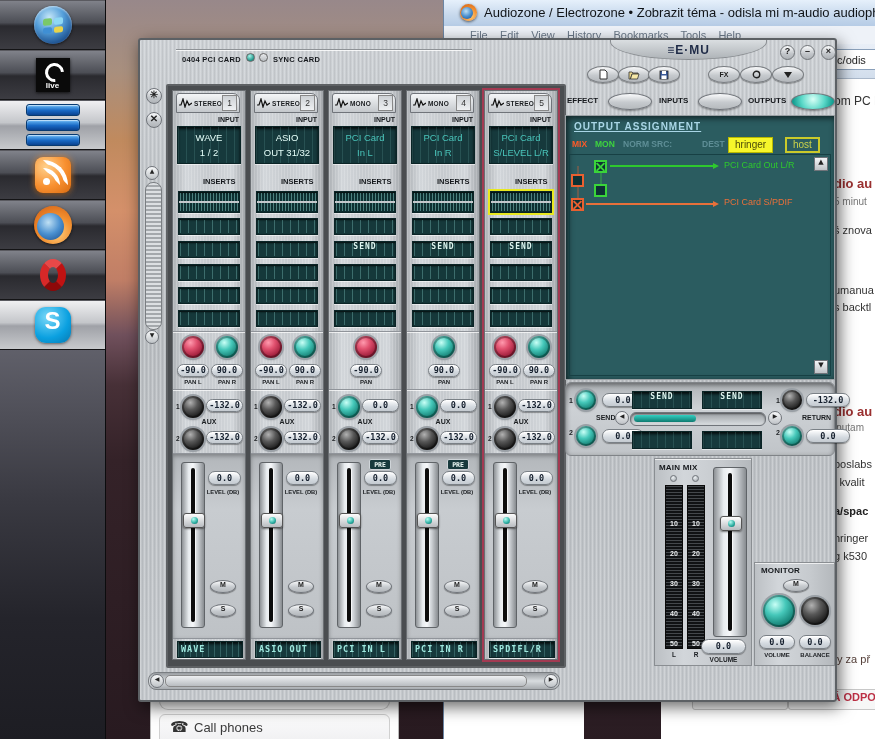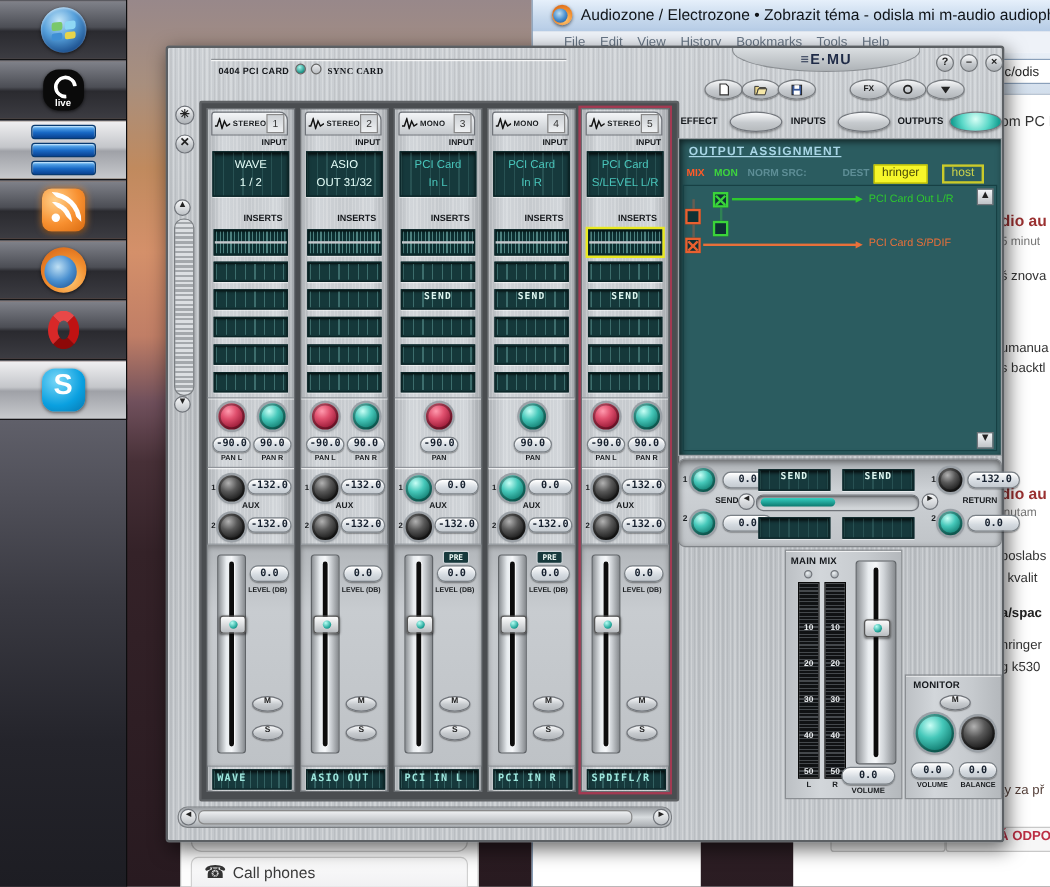--- a/index.html
+++ b/index.html
@@ -18,21 +18,21 @@
     background:linear-gradient(180deg,#63636d 0%,#3a3a42 40%,#24242b 70%,#1d1d23 100%);border-right:1px solid #0c0c0e;}
   .win-orb{width:38px;height:38px;border-radius:50%;position:relative;
     background:radial-gradient(circle at 40% 30%,#c4e6f8 0%,#559fda 40%,#1b4e8c 78%,#0d2c55 100%);
     box-shadow:0 1px 3px rgba(0,0,0,.6), inset 0 1px 2px rgba(255,255,255,.6);}
   .win-flag{position:absolute;left:9px;top:12px;width:20px;height:15px;transform:skewY(-6deg);display:grid;grid-template-columns:1fr 1fr;grid-gap:2px;}
   .win-flag i{border-radius:2px;}
   .win-flag i:nth-child(1){background:#7ac86a;}
   .win-flag i:nth-child(2){background:#8ed8f4;}
   .win-flag i:nth-child(3){background:#3f8fd4;}
   .win-flag i:nth-child(4){background:#e8d44a;}
-  .live-icon{width:34px;height:34px;border-radius:13px;background:#0a0a0a;position:relative;box-shadow:0 1px 3px rgba(0,0,0,.7);}
+  .live-icon{width:34px;height:34px;border-radius:0;background:#0a0a0a;position:relative;box-shadow:0 1px 3px rgba(0,0,0,.7);}
   .live-arc{position:absolute;left:9px;top:5px;width:13px;height:13px;border:3px solid #fff;border-radius:50%;border-right-color:transparent;transform:rotate(40deg);}
   .live-txt{position:absolute;left:0;right:0;bottom:2px;text-align:center;color:#fff;font:bold 8px "Liberation Sans",sans-serif;}
   .stack-icon{display:flex;flex-direction:column;gap:3px;}
   .stack-icon i{width:52px;height:10px;border-radius:3px;border:1px solid #083a70;
     background:linear-gradient(180deg,#6cbcf8,#1868c4 55%,#0a4290);box-shadow:inset 0 1px 1px rgba(255,255,255,.6);}
   .rss-icon{width:36px;height:36px;border-radius:8px;position:relative;
     background:radial-gradient(circle at 30% 28%,#ffd08a,#f89030 55%,#d86a10 100%);
     box-shadow:0 0 6px rgba(248,144,48,.8),0 1px 3px rgba(0,0,0,.6);}
   .rss-dot{position:absolute;left:8px;bottom:8px;width:7px;height:7px;border-radius:50%;background:#fff;}
   .rss-a1,.rss-a2{position:absolute;border:4px solid transparent;border-top:4px solid #fff;border-right:4px solid #fff;border-radius:0 100% 0 0;}
@@ -355,21 +355,21 @@
   <div class="toolbtn" style="left:632px;">
     <svg width="8" height="6" viewBox="0 0 8 6">
         <path d="M0 0h8L4 6z" fill="#222"></path>
       </svg>
   </div>
 
   <div class="groove-line" style="left:36px;top:9px;width:296px;"></div>
   <div class="card-lbl" style="left:42px;top:15px;">0404 PCI CARD</div>
   <div class="radio on" style="left:106px;top:13px;"></div>
   <div class="radio off" style="left:119px;top:13px;"></div>
-  <div class="card-lbl" style="left:133px;top:15px;font-family:Liberation Serif, serif;">SYNC CARD</div>
+  <div class="card-lbl" style="left:133px;top:15px;">SYNC CARD</div>
 
   <div class="railbtn" style="left:6px;top:48px;">✳</div>
   <div class="railbtn" style="left:6px;top:72px;">✕</div>
   <div class="scrollbtn" style="left:5px;top:126px;">▲</div>
   <div class="vscroll" style="left:5px;top:142px;height:146px;"></div>
   <div class="scrollbtn" style="left:5px;top:290px;">▼</div>
 
   <div class="strips-frame"></div>
   <div>
   <div class="strip" style="left: 32px;">

